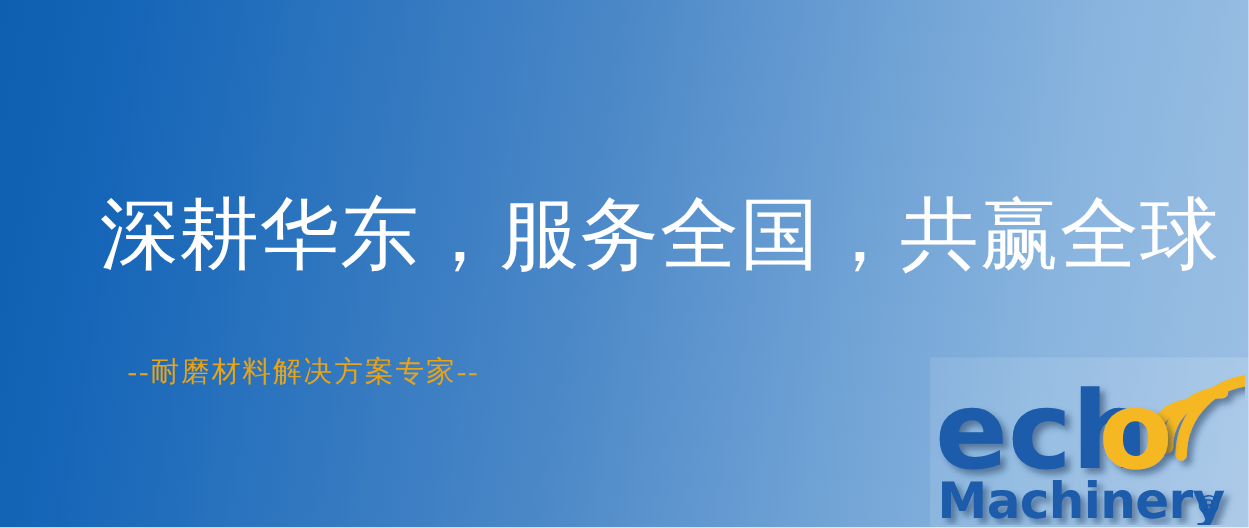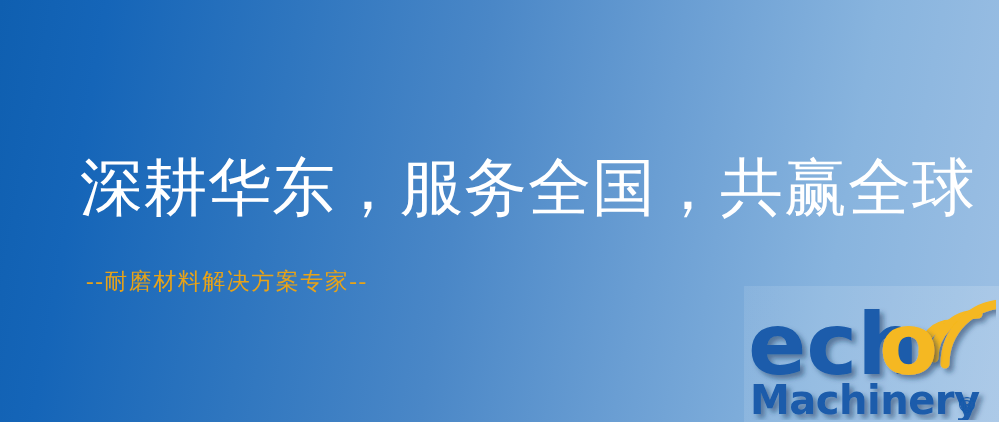--- a/index.html
+++ b/index.html
@@ -50,21 +50,21 @@
     font-weight: 400;
     color: #ffffff;
     letter-spacing: 1px;
     white-space: nowrap;
   }
 
   .subtitle {
     position: absolute;
     left: 86px;
     top: 266px;
-    margin: 0;
+    margin: 16px;
     font-family: "Liberation Serif", "DejaVu Serif", serif;
     font-size: 23px;
     line-height: 32px;
     font-weight: 400;
     color: #e8a317;
     letter-spacing: 1.5px;
     white-space: nowrap;
   }
 
   

